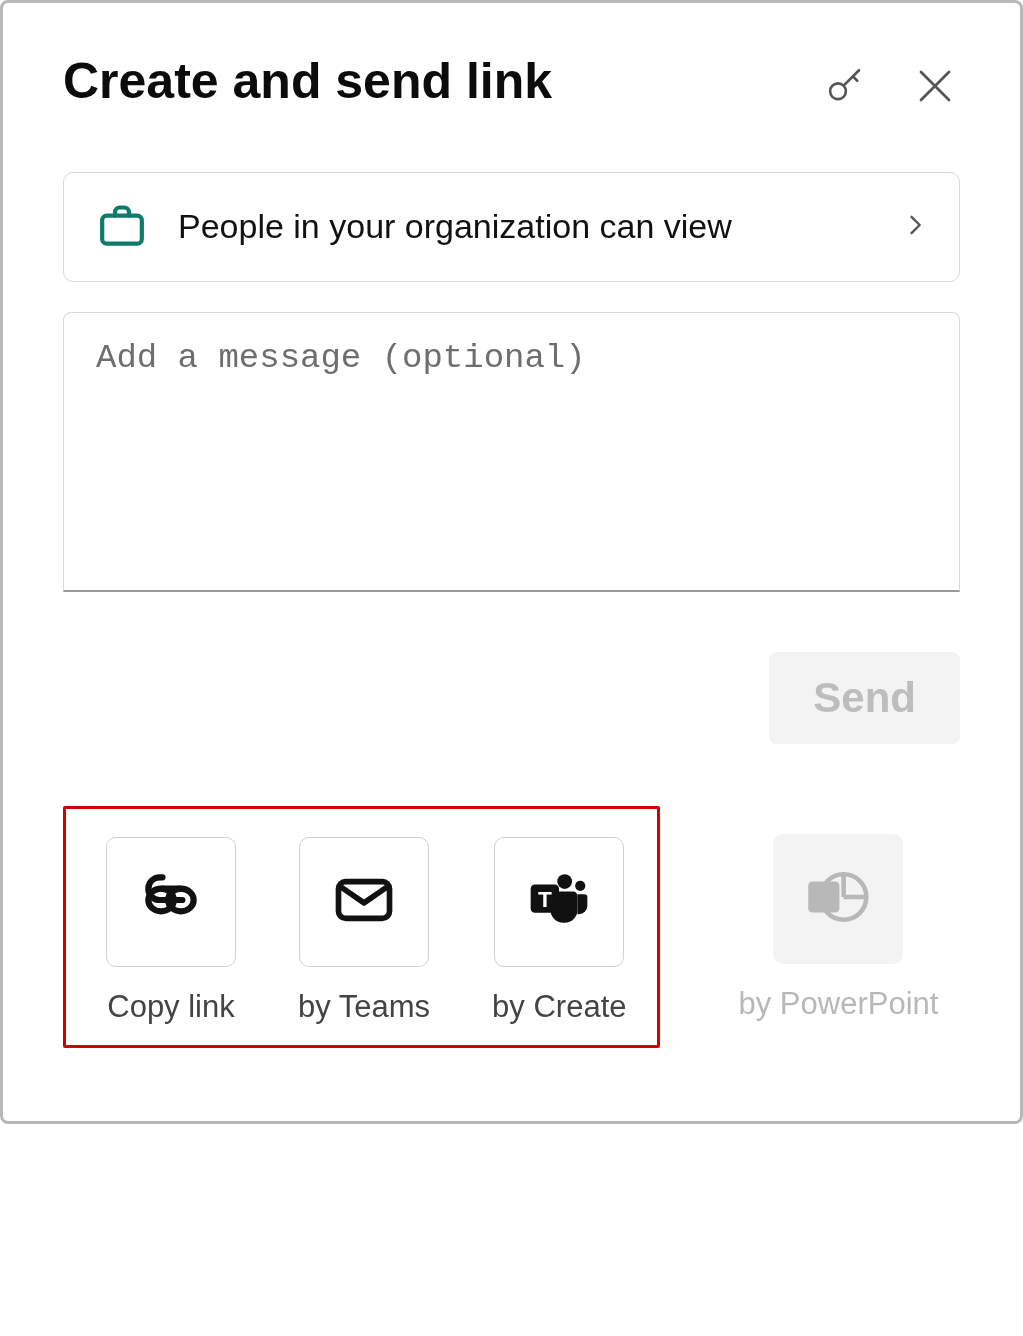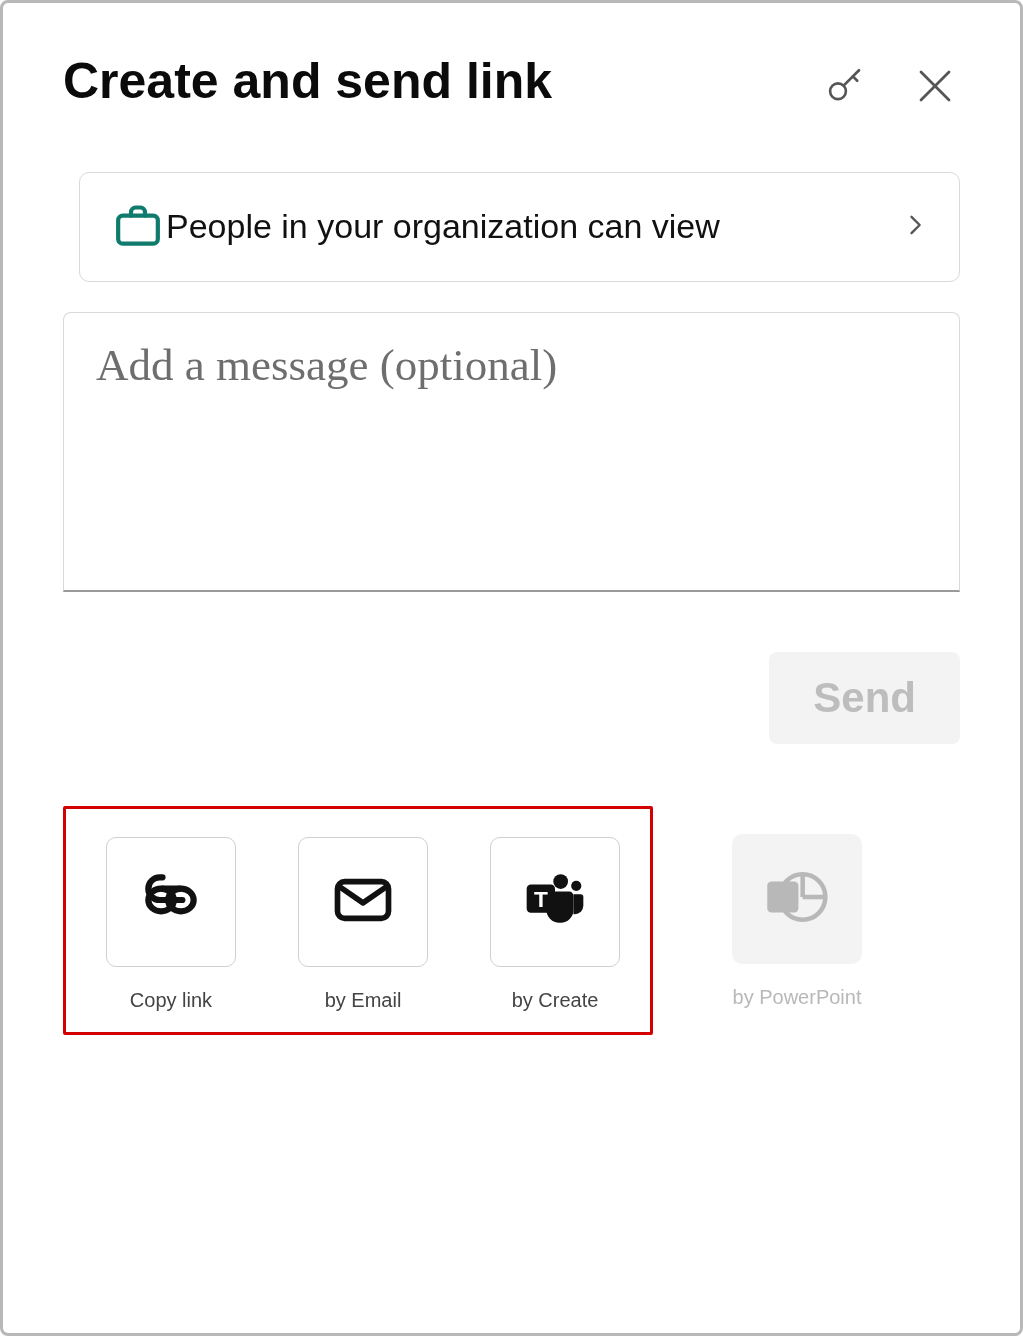--- a/index.html
+++ b/index.html
@@ -9,21 +9,21 @@
     }
     body {
       font-family: "Segoe UI", -apple-system, BlinkMacSystemFont, sans-serif;
       background: #fff;
       display: flex;
       justify-content: center;
       align-items: flex-start;
     }
     .dialog {
       width: 1023px;
-      height: 1336px;
+      height: 1124px;
       border: 3px solid #b8b8b8;
       border-radius: 8px;
       background: #fff;
       padding: 50px 60px 40px 60px;
       display: flex;
       flex-direction: column;
       position: relative;
     }
     .header {
       display: flex;
@@ -65,22 +65,22 @@
       height: 42px;
       stroke: #555;
     }
     .permission-row {
       margin-top: 48px;
       border: 1px solid #d9d9d9;
       border-radius: 10px;
       padding: 24px 30px;
       display: flex;
       align-items: center;
+      gap: 28px;
       cursor: pointer;
-      margin-left: 16px;
     }
     .briefcase-icon svg {
       width: 56px;
       height: 56px;
     }
     .permission-text {
       flex: 1;
       font-size: 34px;
       color: #111;
       line-height: 1.35;
@@ -105,22 +105,22 @@
       color: #6e6e6e;
     }
     .message-input {
       margin-top: 30px;
       width: 100%;
       height: 280px;
       border: 1px solid #d9d9d9;
       border-bottom: 2px solid #9a9a9a;
       border-radius: 8px 8px 0 0;
       padding: 26px 32px;
-      font-size: 45px;
-      font-family: Liberation Serif, serif;
+      font-size: 34px;
+      font-family: Liberation Mono, monospace;
       color: #222;
       resize: none;
       outline: none;
     }
     .message-input::placeholder {
       color: #6e6e6e;
     }
     .send-row {
       margin-top: 60px;
       display: flex;
@@ -168,21 +168,21 @@
     }
     .share-icon-btn.ghost {
       border: none;
       background: #f3f3f3;
     }
     .share-icon-btn svg {
       width: 68px;
       height: 68px;
     }
     .share-label {
-      font-size: 20px;
+      font-size: 31px;
       color: #444;
     }
     .share-label.ghost {
       color: #b8b8b8;
     }
     .ghost-wrap {
       padding-top: 28px;
       margin-left: 19px;
     }
   </style>
@@ -261,21 +261,21 @@
 
       <div class="share-item">
         <div class="share-icon-btn">
           <span>
             <svg viewBox="0 0 24 24" fill="none" stroke="#111" stroke-width="2" stroke-linecap="round" stroke-linejoin="round">
               <rect x="3" y="5.5" width="18" height="13" rx="2.5"></rect>
               <path d="M4 7.5 L12 13 L20 7.5"></path>
             </svg>
           </span>
         </div>
-        <div class="share-label">by Email</div>
+        <div class="share-label">by Teams</div>
       </div>
 
       <div class="share-item">
         <div class="share-icon-btn">
           <span>
             <svg viewBox="0 0 24 24" fill="#111">
               <circle cx="14" cy="5.5" r="2.6"></circle>
               <circle cx="19.5" cy="7" r="1.8"></circle>
               <path d="M9 9 h8 a1.5 1.5 0 0 1 1.5 1.5 v5 a4.5 4.5 0 0 1 -4.5 4.5 h-0.5 a4.5 4.5 0 0 1 -4.5-4.5 z"></path>
               <path d="M18.5 10 h2.5 a1 1 0 0 1 1 1 v3 a3 3 0 0 1 -3 3 h-0.5 z"></path>

